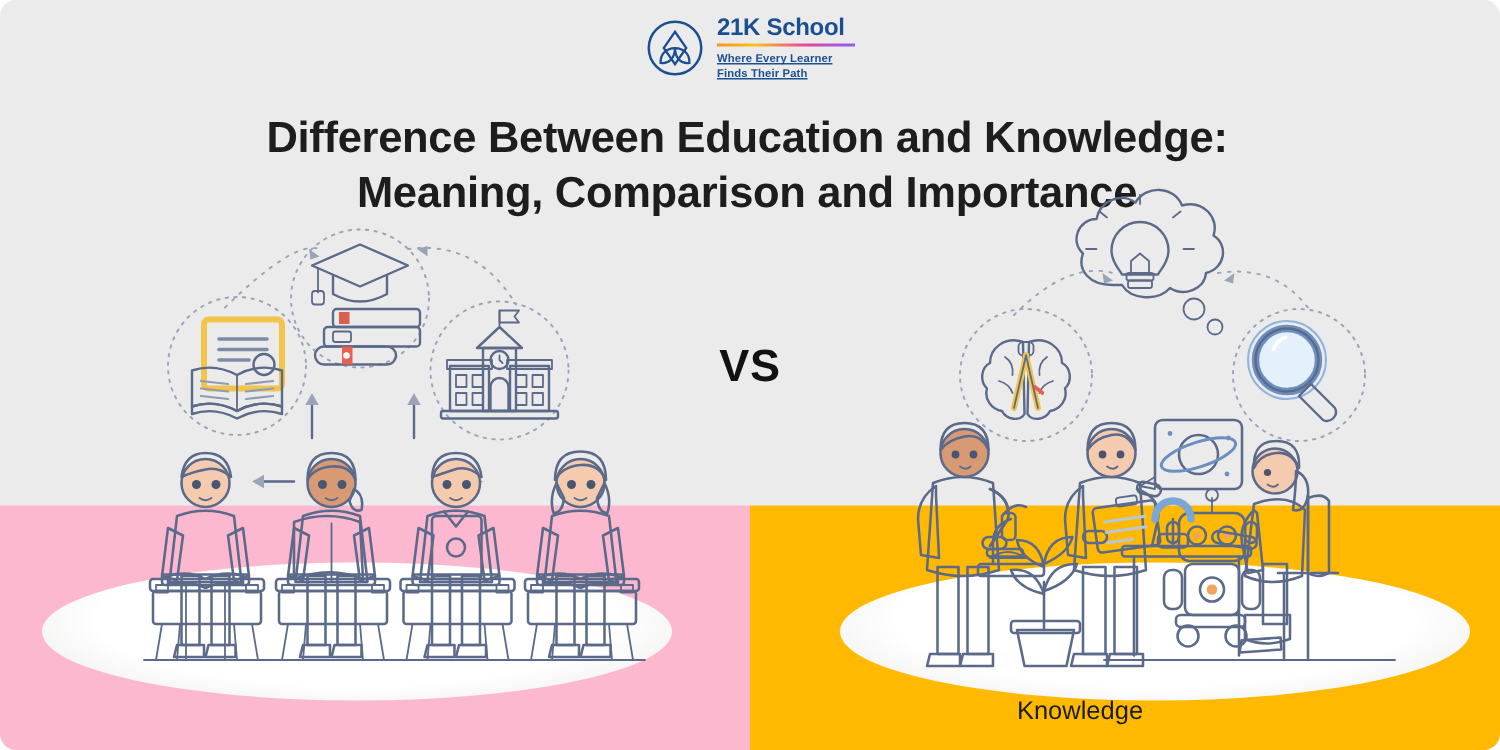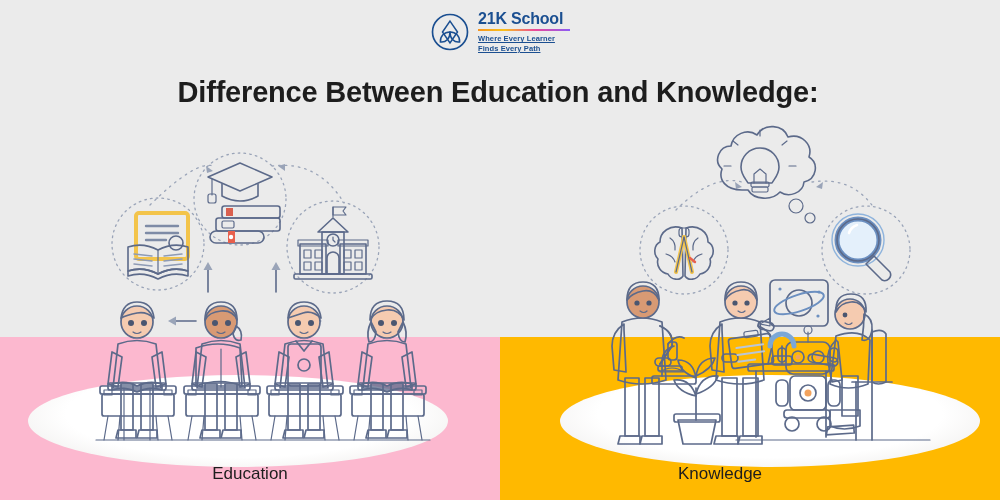--- a/index.html
+++ b/index.html
@@ -7,20 +7,21 @@
     padding: 0;
     background: #ffffff;
   }
   #stage {
     position: relative;
     width: 1000px;
     height: 500px;
     overflow: hidden;
     background: #ebebeb;
     font-family: "Liberation Sans", sans-serif;
+    border-radius: 11px;
   }
 
   
   .band-top {
     position: absolute; left: 0; top: 0; width: 1000px; height: 337px;
     background: #ebebeb;
   }
   .band-pink {
     position: absolute; left: 0; top: 337px; width: 500px; height: 163px;
     background: #fcb8cf;
@@ -106,29 +107,31 @@
       <circle cx="24" cy="24" r="21" fill="none" stroke="#1b4f91" stroke-width="2"></circle>
       <path d="M24 11 L33 24 L24 37 L15 24 Z" fill="none" stroke="#1b4f91" stroke-width="1.8"></path>
       <path d="M24 24 C17 24 12 29 12.5 36 C19 37 24 32 24 24 Z" fill="none" stroke="#1b4f91" stroke-width="1.8"></path>
       <path d="M24 24 C31 24 36 29 35.5 36 C29 37 24 32 24 24 Z" fill="none" stroke="#1b4f91" stroke-width="1.8"></path>
     </svg>
     <div class="logo-text">
       <div class="logo-name">21K School</div>
       <div class="logo-rule"></div>
       <div class="logo-tag">
         <span>Where Every Learner</span><br>
-        <span>Finds Every Path</span>
+        <span>Finds Their Path</span>
       </div>
     </div>
   </div>
 
   <div class="title">
     <span class="l1">Difference Between Education and Knowledge:</span>
+    <span class="l2">Meaning, Comparison and Importance</span>
   </div>
 
+  <div class="vs">VS</div>
 
   <svg class="art art-icons no-evt" viewBox="0 0 1000 500">
     <defs>
       <style>
         .ol { stroke:#5c6a8a; stroke-width:1.6; stroke-linejoin:round; stroke-linecap:round; fill:none; }
         .olt{ stroke:#5c6a8a; stroke-width:1.2; stroke-linejoin:round; stroke-linecap:round; fill:none; }
         .dot{ stroke:#9aa4b8; stroke-width:1.3; fill:none; stroke-dasharray:1.6 4.2; stroke-linecap:round; }
         .arc{ stroke:#9aa4b8; stroke-width:1.3; fill:none; stroke-dasharray:1.6 5; stroke-linecap:round; }
       </style>
     </defs>
@@ -528,16 +531,15 @@
         <path d="M826 371 v66" class="o" stroke="#e0a33a" stroke-width="3"></path>
 
         <path d="M782 364 v-18" class="o" stroke="#7ba7d6" stroke-width="4"></path>
         <path d="M770 346 a12 12 0 0 1 24 0" fill="none" stroke="#7ba7d6" stroke-width="5" stroke-linecap="round"></path>
         <rect x="772" y="356" width="20" height="9" rx="3" fill="#cfdbe8" class="o"></rect>
         <path d="M736 440 H930" class="ot" stroke="#d8c189"></path>
       </g>
     </g>
   </svg>
 
-  <div class="caption caption-left">Education</div>
   <div class="caption caption-right">Knowledge</div>
 
 </div>
 
 </body></html>

